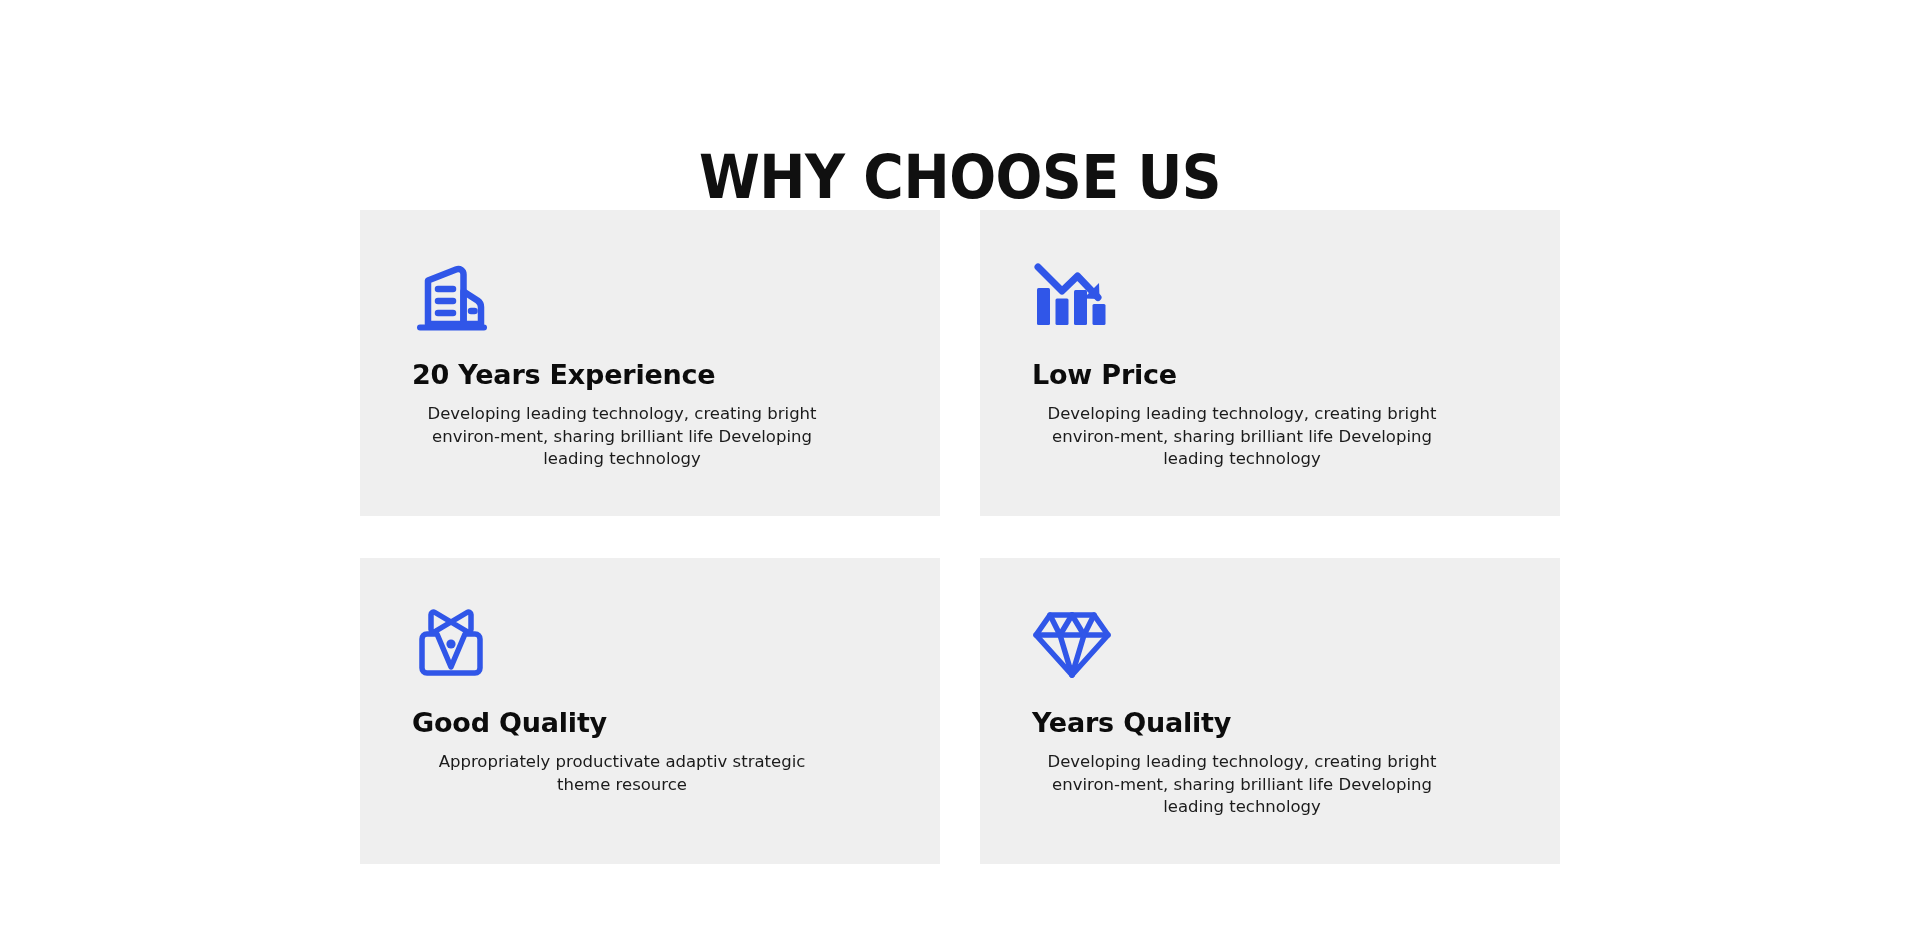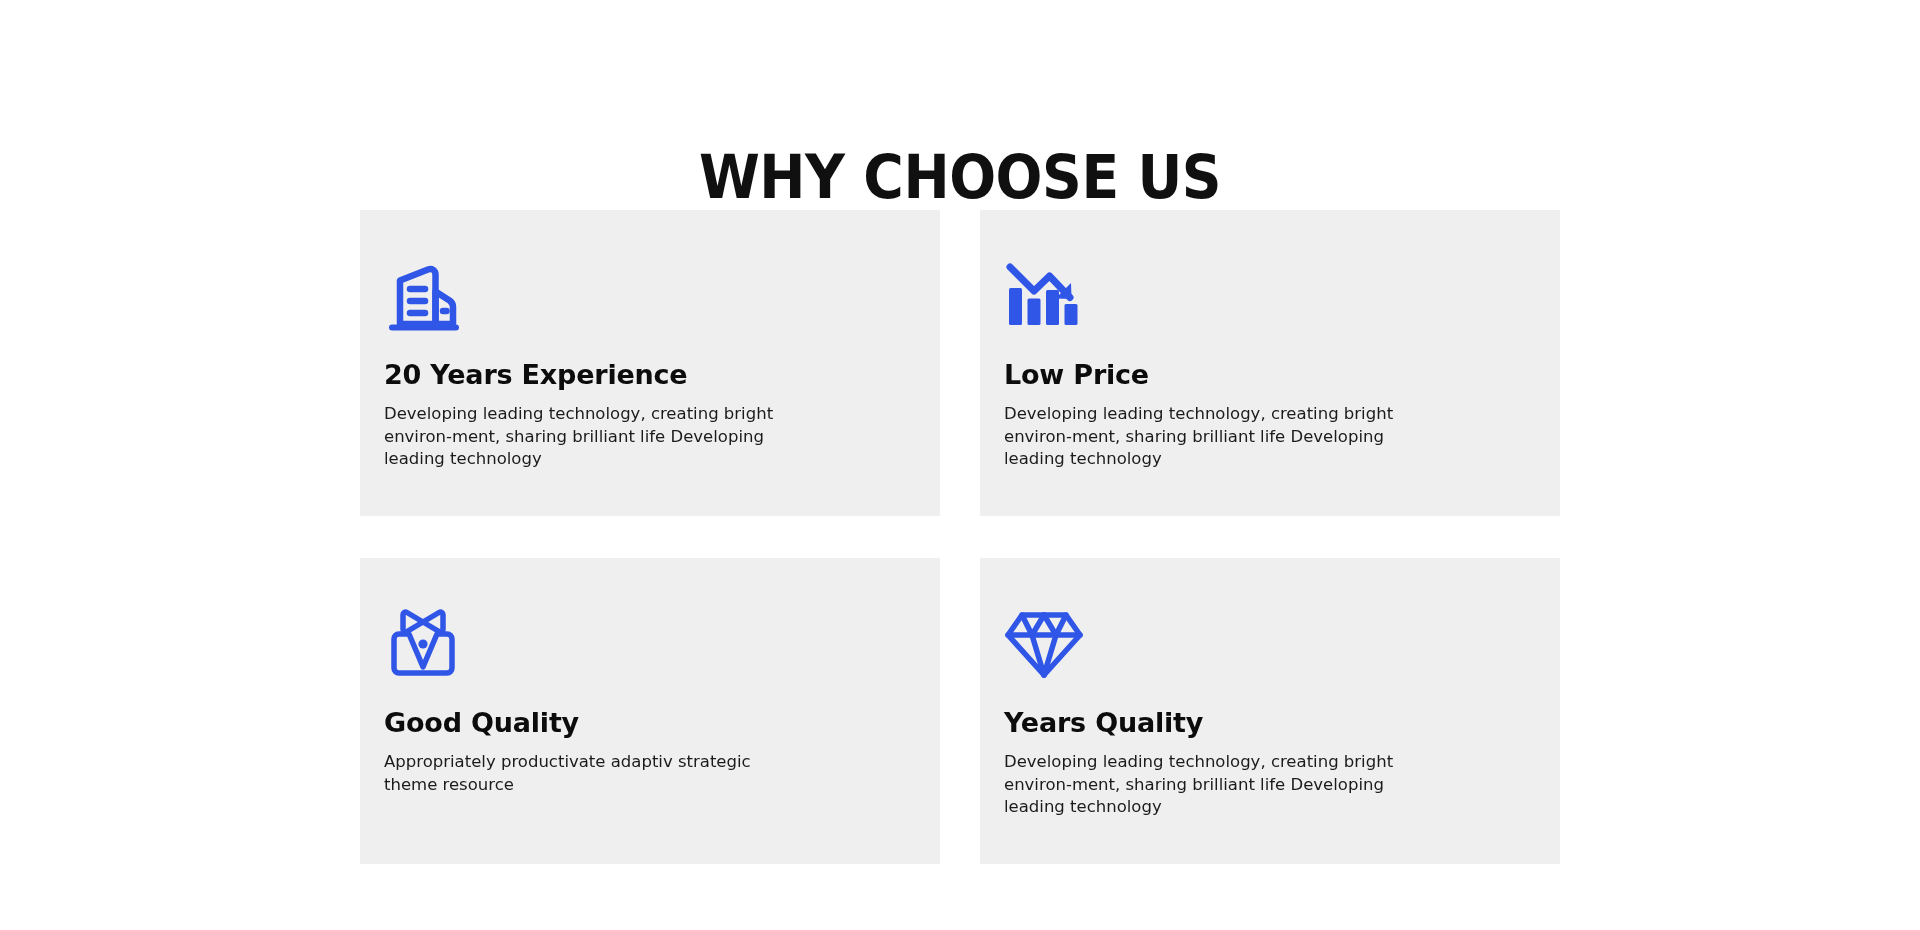--- a/index.html
+++ b/index.html
@@ -50,21 +50,21 @@
     display: grid;
     grid-template-columns: 580px 580px;
     grid-template-rows: 306px 306px;
     column-gap: 40px;
     row-gap: 42px;
   }
 
   .card {
     background: #efefef;
     box-sizing: border-box;
-    padding: 45px 52px 0 24px;
+    padding: 45px 52px 0 52px;
     position: relative;
     overflow: hidden;
   }
 
   .card-icon {
     height: 78px;
     display: flex;
     align-items: flex-end;
     margin-bottom: 26px;
   }
@@ -83,20 +83,21 @@
   }
 
   .card-text {
     font-family: "DejaVu Sans", "Liberation Sans", sans-serif;
     font-weight: 400;
     font-size: 16.5px;
     line-height: 22.5px;
     color: #1b1b1b;
     margin: 0;
     max-width: 420px;
+    text-align: center;
   }
 </style>
 </head>
 <body>
 
 <div class="page">
 
   <h1 class="section-title">WHY CHOOSE US</h1>
 
   <div class="cards-grid">

